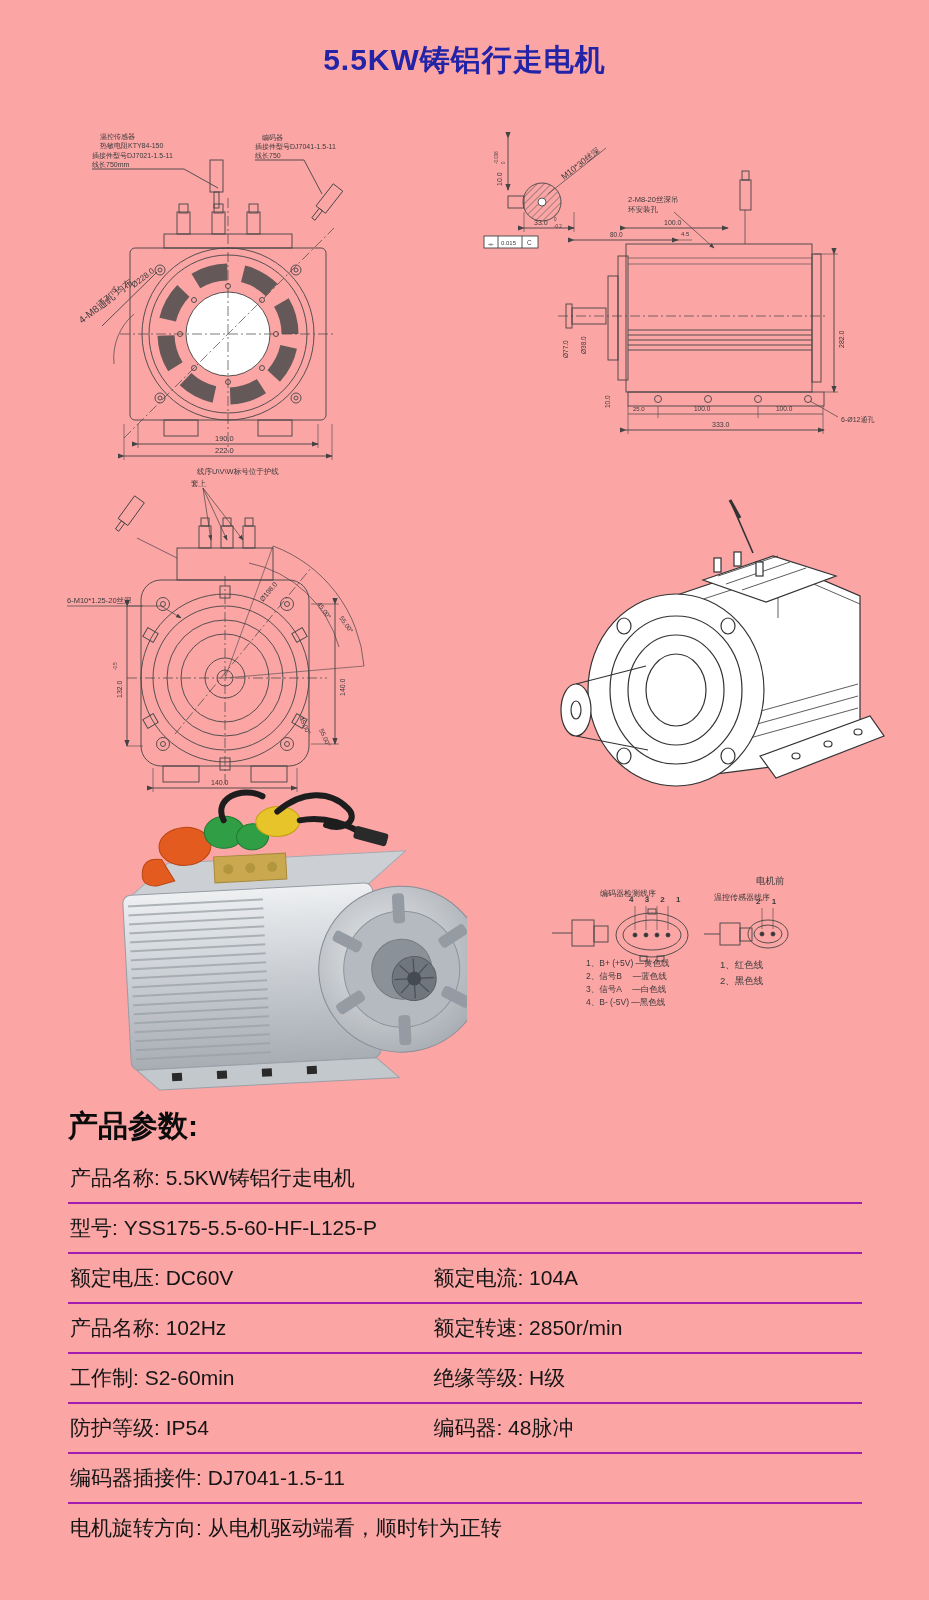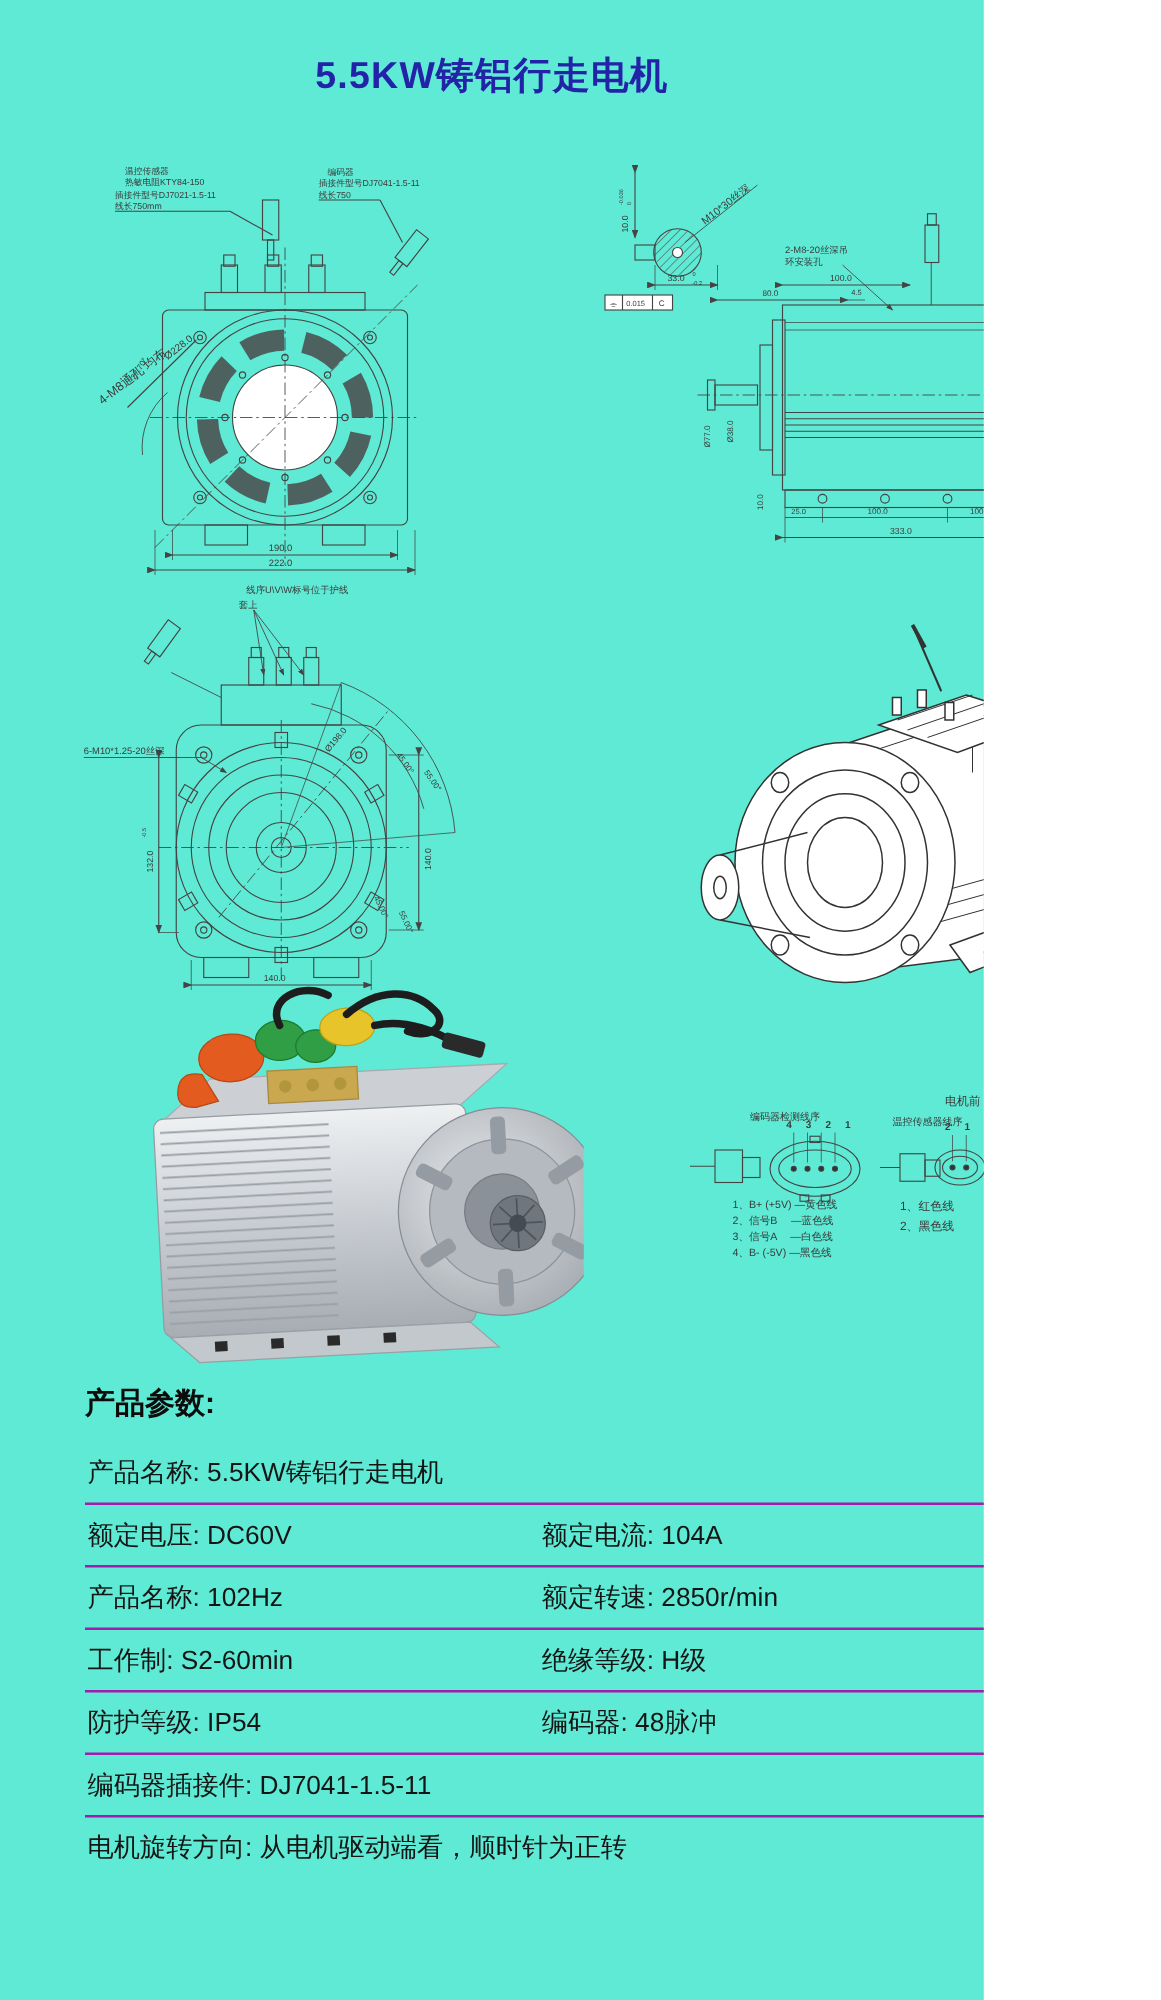--- a/index.html
+++ b/index.html
@@ -1,23 +1,23 @@
 <!DOCTYPE html>
 <html><head>
 <meta charset="utf-8">
 <style>
   html,body{margin:0;padding:0;background:#fff;}
-  .page{position:relative;width:787px;height:1600px;background:#5eead4;overflow:hidden;
+  .page{position:relative;width:929px;height:1600px;background:#fca5a5;overflow:hidden;
         font-family:"Liberation Sans","DejaVu Sans",sans-serif;color:#141414;}
   .title{position:absolute;top:40px;left:0;width:100%;text-align:center;
          font-size:30px;font-weight:bold;color:#2323a7;letter-spacing:1px;}
   .fig{position:absolute;}
   svg{display:block;}
   svg text{fill:#3a3a3a;font-family:"Liberation Sans","DejaVu Sans",sans-serif;}
-  .params-heading{position:absolute;left:68px;top:1106px;font-size:24px;font-weight:bold;color:#0c0c0c;}
+  .params-heading{position:absolute;left:68px;top:1106px;font-size:30px;font-weight:bold;color:#0c0c0c;}
   .params-table{position:absolute;left:68px;top:1154px;width:794px;font-size:21px;color:#151515;}
   .prow{display:flex;min-height:46px;align-items:center;border-bottom:2px solid #a21caf;padding:1px 2px;}
   .prow.last{border-bottom:none;}
   .cell-l{width:46%;}
   .cell-r{flex:1;}
   .cell-full{width:100%;}
 </style>
 </head>
 <body>
 
@@ -463,20 +463,23 @@
     </svg>
   </div>
 
   <div class="params-heading">产品参数:</div>
 
   <div class="params-table">
     <div class="prow">
       <span class="cell-full">产品名称: 5.5KW铸铝行走电机</span>
     </div>
     <div class="prow">
+      <span class="cell-full">型号: YSS175-5.5-60-HF-L125-P</span>
+    </div>
+    <div class="prow">
       <span class="cell-l">额定电压: DC60V</span>
       <span class="cell-r">额定电流: 104A</span>
     </div>
     <div class="prow">
       <span class="cell-l">产品名称: 102Hz</span>
       <span class="cell-r">额定转速: 2850r/min</span>
     </div>
     <div class="prow">
       <span class="cell-l">工作制: S2-60min</span>
       <span class="cell-r">绝缘等级: H级</span>

